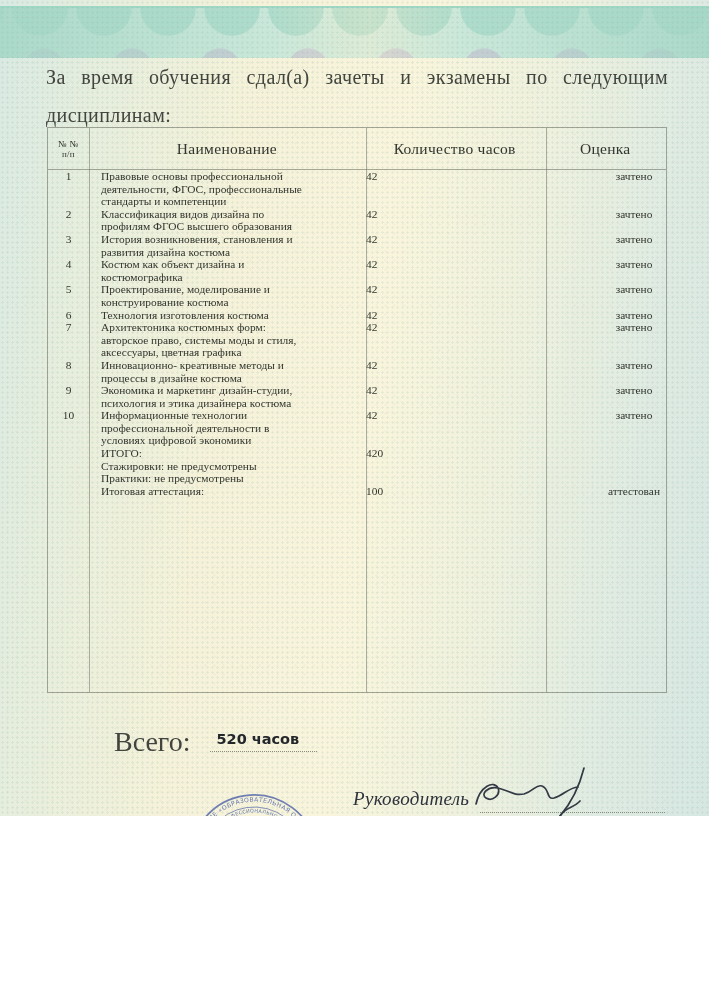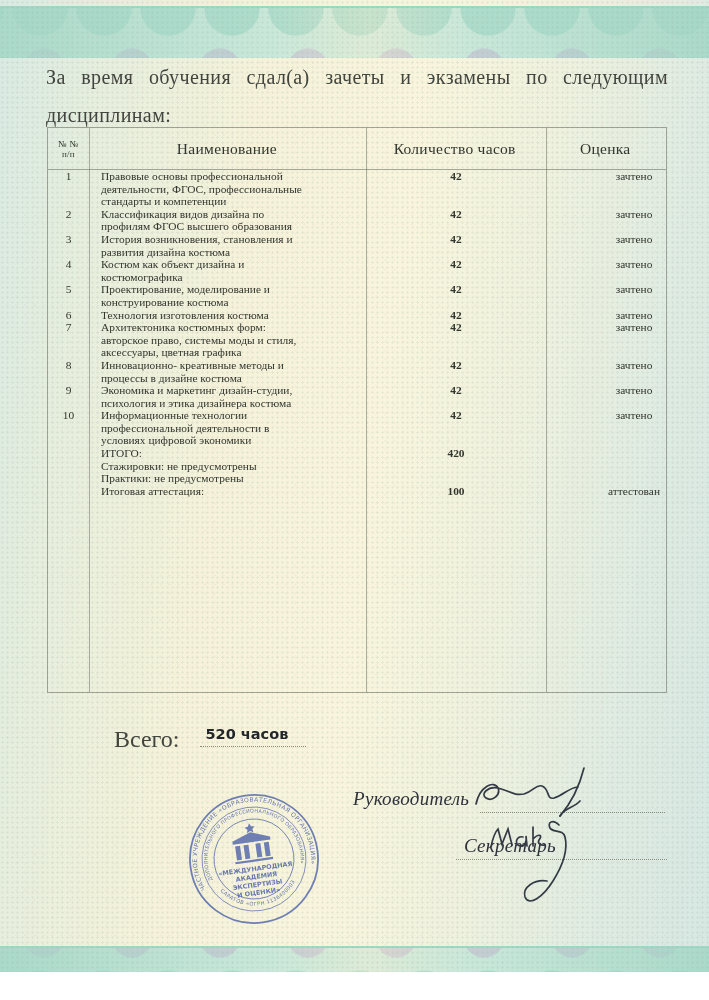--- a/index.html
+++ b/index.html
@@ -1,17 +1,17 @@
 <!DOCTYPE html>
 <html><head>
 <meta charset="utf-8">
 <style>
   html,body{margin:0;padding:0;}
   .page{
-    position:relative;width:709px;height:972px;overflow:hidden;
+    position:relative;width:709px;height:816px;overflow:hidden;
     font-family:"Liberation Serif", serif;color:#3b3e3b;
     background:linear-gradient(97deg,#d9eae3 0%,#e7eedd 14%,#f5f2d9 32%,#f9f5dc 52%,#eef1de 70%,#dfebe2 86%,#d6e7e2 100%);
   }
   
   .page::before{
     content:"";position:absolute;inset:0;pointer-events:none;z-index:1;
     background-image:
       radial-gradient(rgba(140,175,160,0.16) 1px, transparent 1.3px),
       radial-gradient(rgba(205,175,195,0.10) 1px, transparent 1.3px);
     background-size:5px 5px,9px 9px;background-position:0 0,3px 4px;
@@ -45,24 +45,24 @@
   .thead{
     display:flex;height:42px;align-items:center;
     border-bottom:1px solid rgba(110,115,102,.6);box-sizing:border-box;color:#33362f;
   }
   .thead .hc{text-align:center;font-size:15.5px;letter-spacing:.3px;}
   .hc.c1{width:41px;font-size:9px;line-height:10px;}
   .hc.c2{width:277px}.hc.c3{width:180px}.hc.c4{width:122px}
   .trow{display:flex;font-size:11.4px;line-height:12.6px;color:#33362f;}
   .trow .c1{width:41px;flex:none;text-align:center;}
   .trow .c2{width:277px;flex:none;box-sizing:border-box;padding:0 55px 0 12px;}
-  .trow .c3{width:180px;flex:none;text-align:center;font-weight:bold;}
+  .trow .c3{width:180px;flex:none;}
   .trow .c4{width:122px;flex:none;text-align:center;padding-left:27px;}
   .total{position:absolute;left:114px;top:726px;}
-  .total .lbl{font-size:24px;color:#42453f;display:inline-block;vertical-align:bottom;}
+  .total .lbl{font-size:28px;color:#42453f;display:inline-block;vertical-align:bottom;}
   .total .val{
     font-family:"DejaVu Sans",sans-serif;font-weight:bold;font-size:14.5px;color:#23262b;
     display:inline-block;margin-left:16px;vertical-align:bottom;position:relative;top:-6px;
     padding:0 18px 4px 6px;border-bottom:1px dotted #8d8d7e;
   }
   .sigrow{position:absolute;left:353px;width:314px;}
   .sigrow .slabel{font-style:italic;font-size:19px;color:#2e323c;letter-spacing:.3px;}
   .sr1{top:788px;}.sr2{top:835px;text-align:center;}
   .sline{position:absolute;border-bottom:1px dotted #8d8d7e;height:0;}
   .sl1{left:127px;right:2px;top:24px;}

